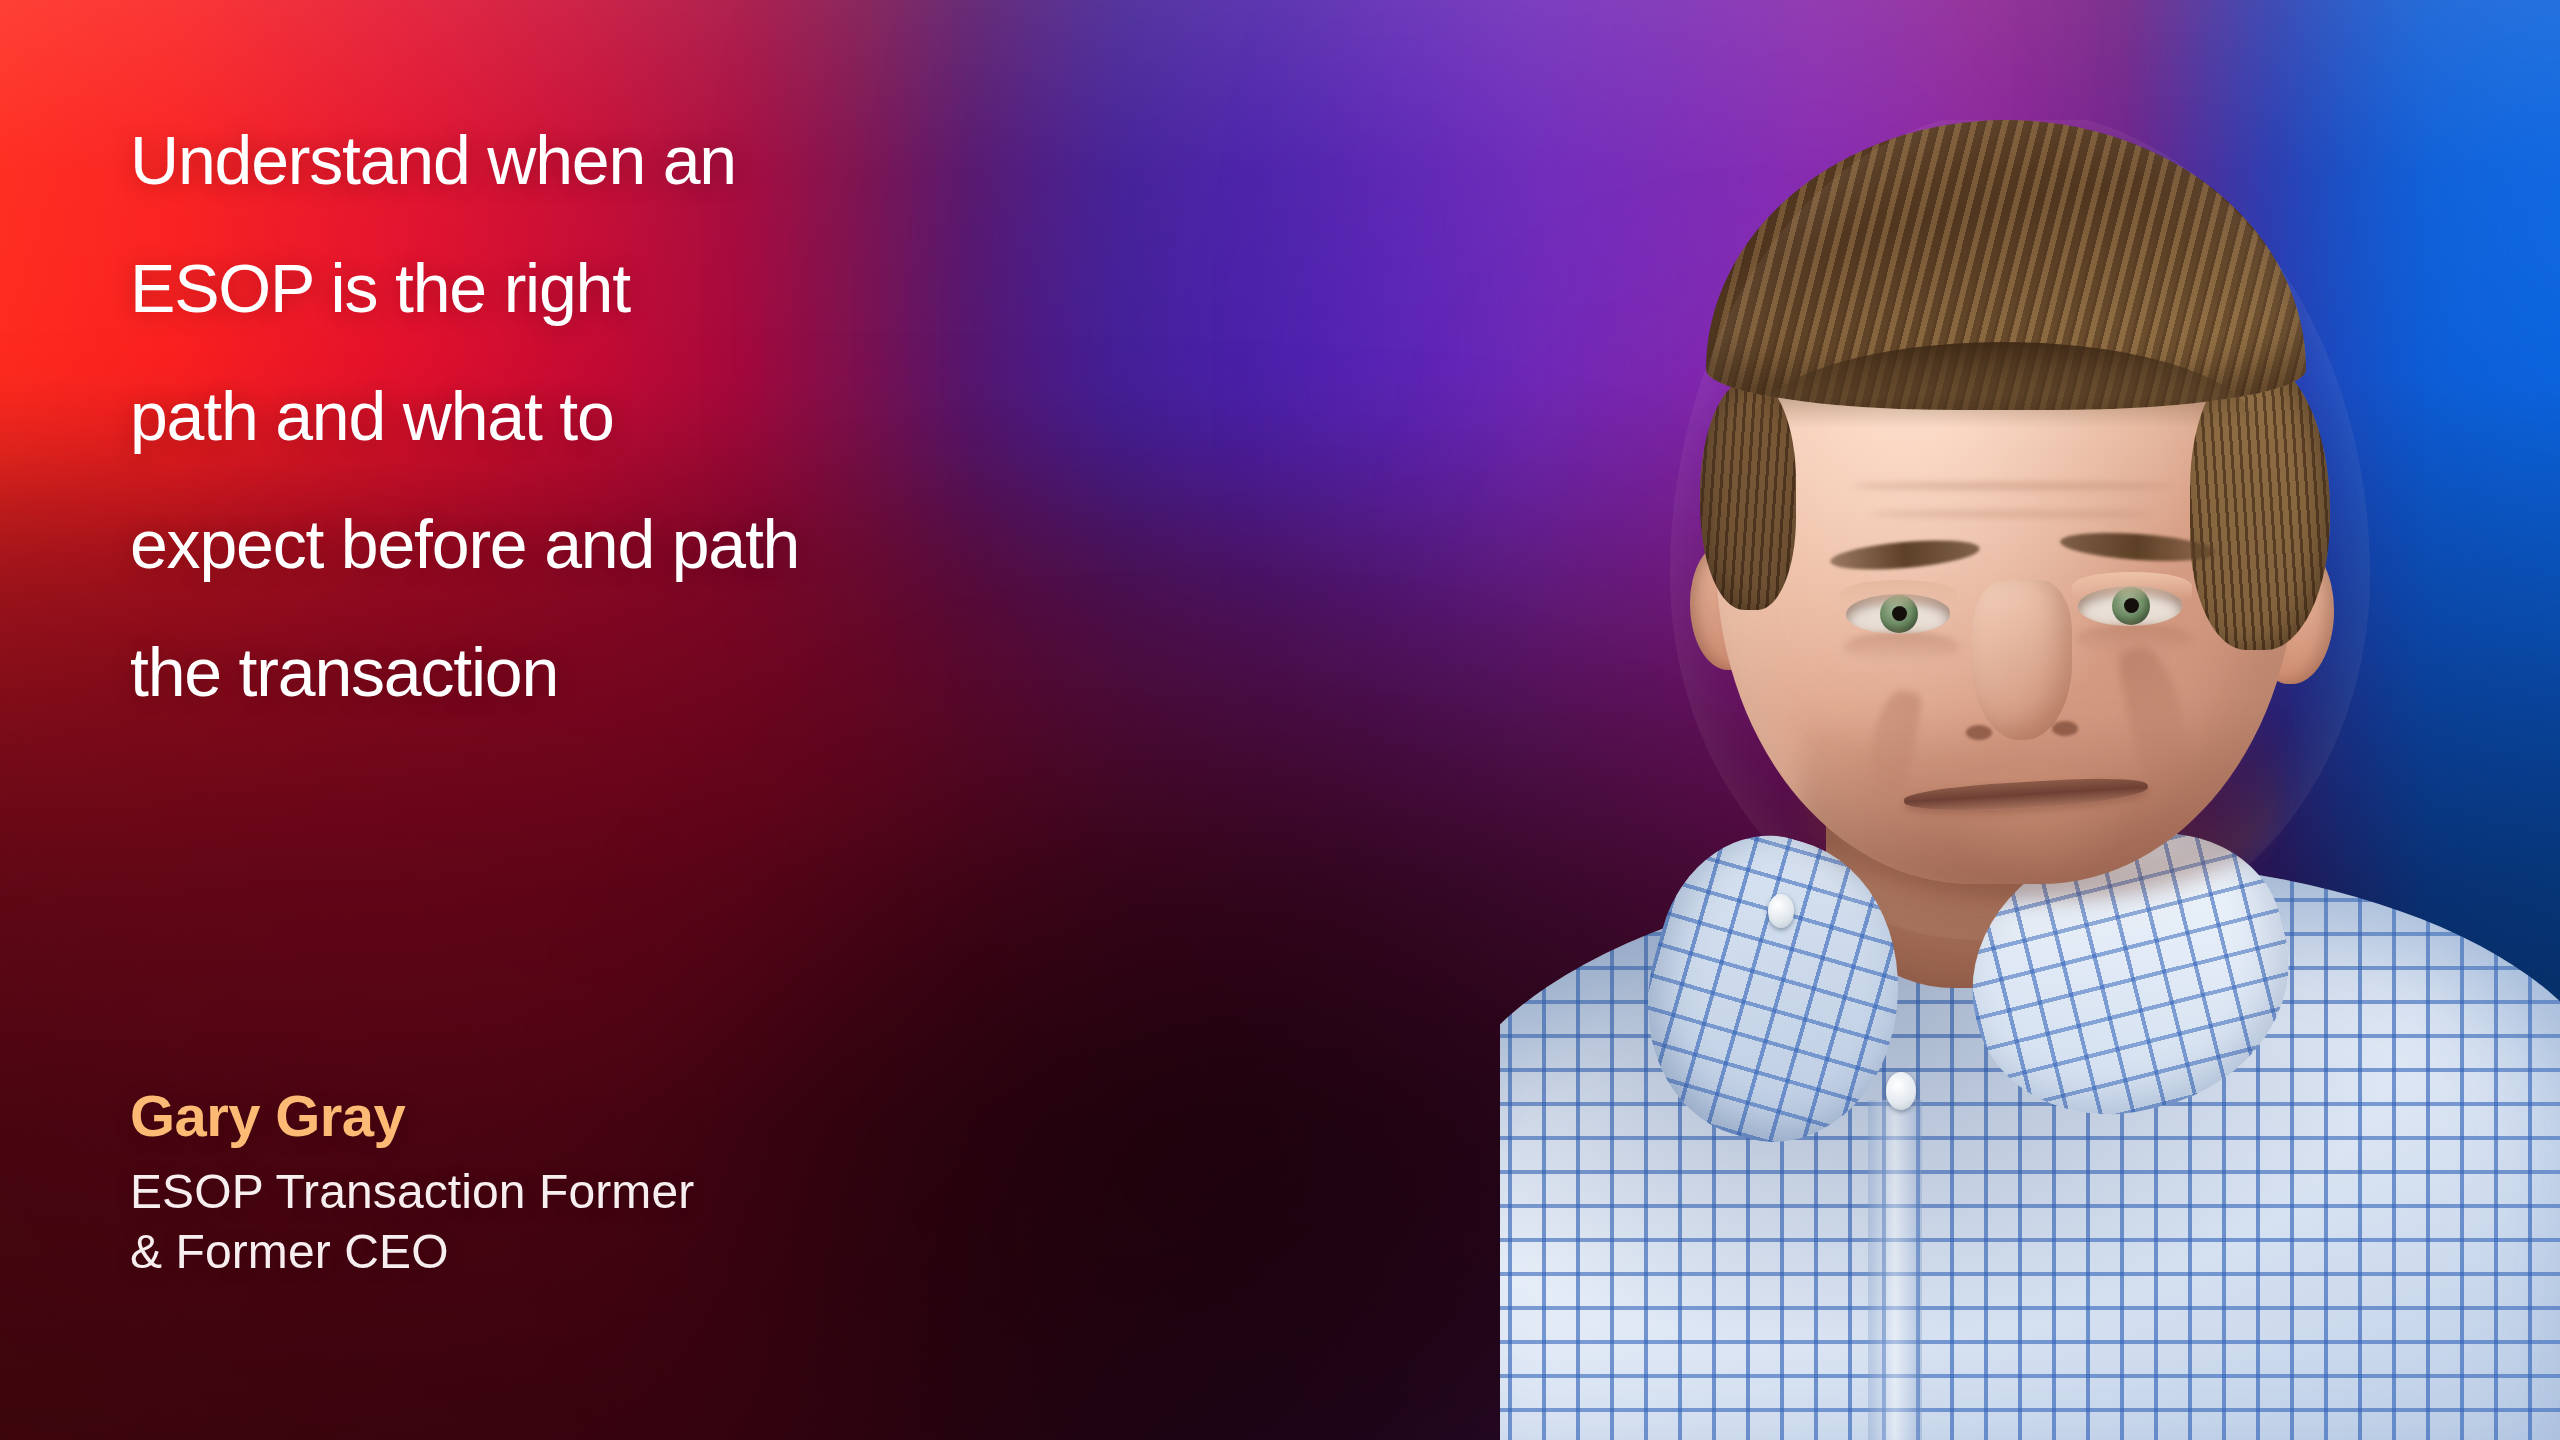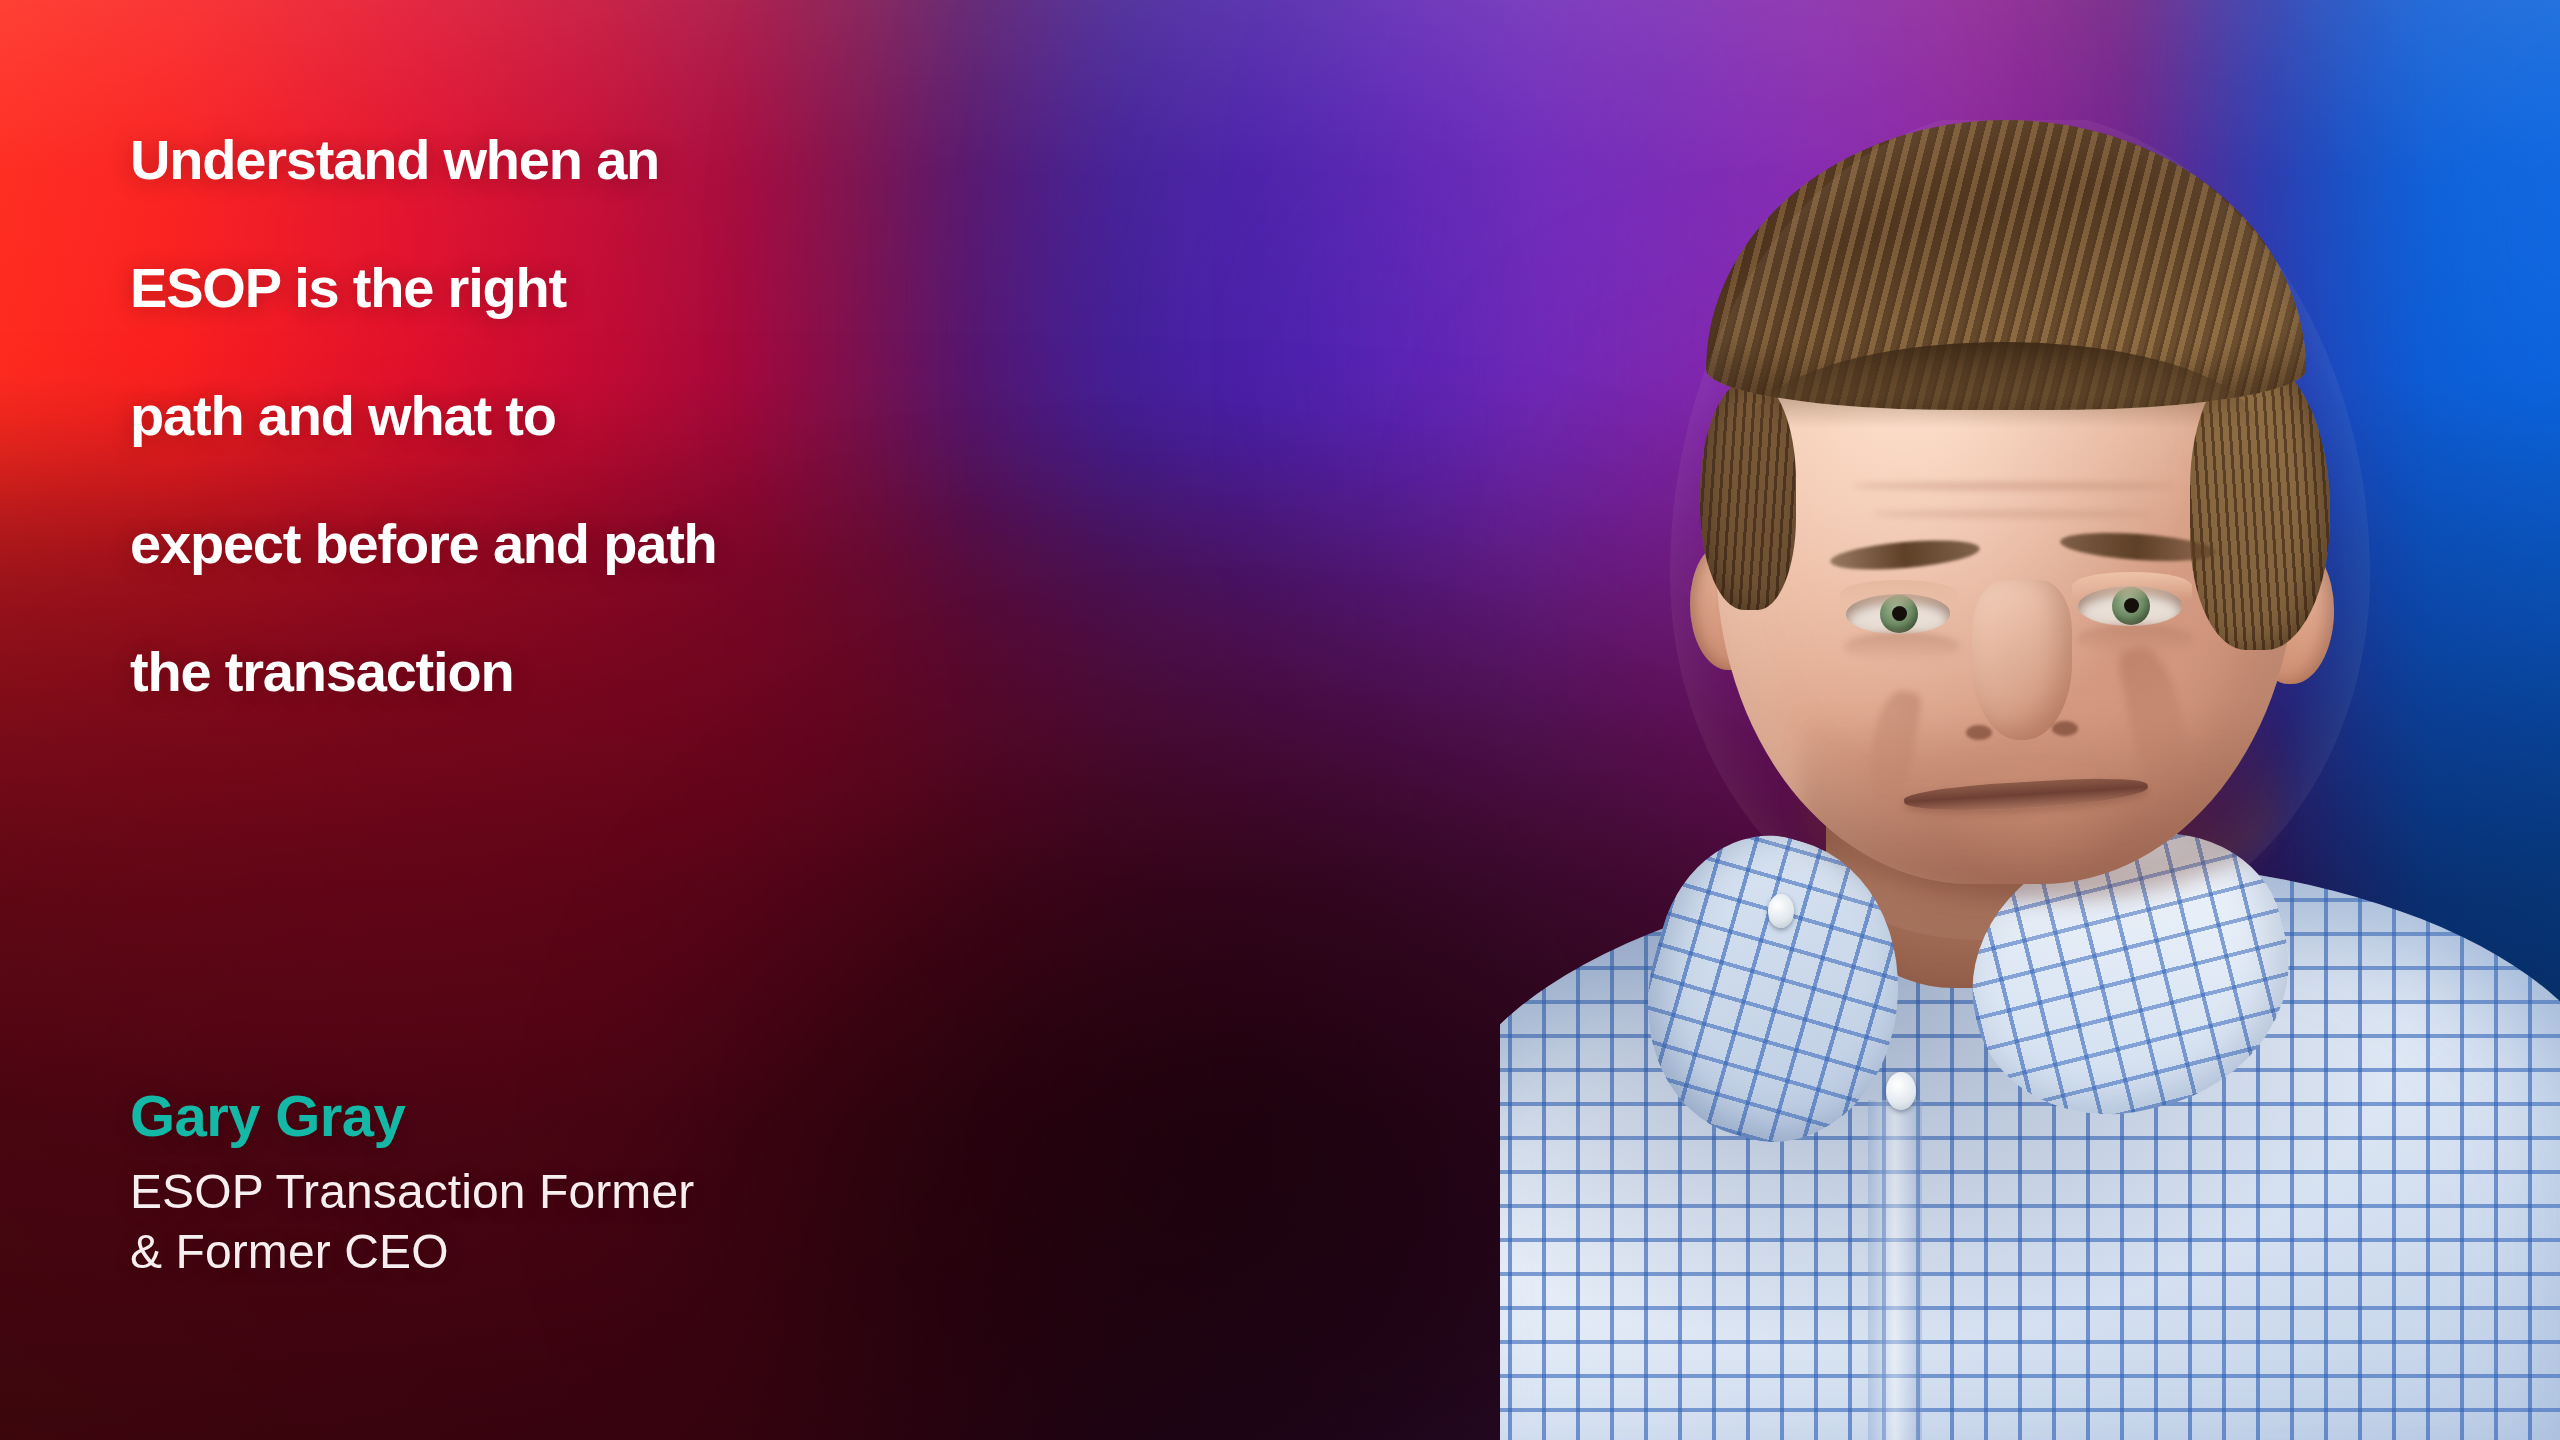--- a/index.html
+++ b/index.html
@@ -75,30 +75,30 @@
     background:repeating-linear-gradient(90deg,
       rgba(255,255,255,0.013) 0 1px, rgba(0,0,0,0.013) 1px 2px);
     opacity:.55;
   }
 
   
   .copy{ position:absolute; left:130px; top:0; width:1380px; height:100%; }
 
   .headline{
     position:absolute; top:96px; left:0; width:1320px;
-    font-size:56px; line-height:128px; font-weight:700;
+    font-size:68px; line-height:128px; font-weight:400;
     letter-spacing:-1.2px; color:#ffffff;
     text-shadow:0 2px 22px rgba(40,0,10,.30);
   }
   .headline .ln{ display:block; white-space:nowrap; }
 
   .speaker{ position:absolute; top:1082px; left:0; width:1100px; }
   .speaker-name{
     font-size:58px; line-height:68px; font-weight:700;
-    letter-spacing:-0.6px; color:#14b8a6;
+    letter-spacing:-0.6px; color:#fdba74;
     text-shadow:0 2px 18px rgba(40,0,10,.34);
   }
   .speaker-role{
     margin-top:12px;
     font-size:48px; line-height:60px; font-weight:400;
     letter-spacing:0.1px; color:#f7eef0;
     text-shadow:0 2px 16px rgba(40,0,10,.34);
   }
   .speaker-role .ln{ display:block; white-space:nowrap; }
 

